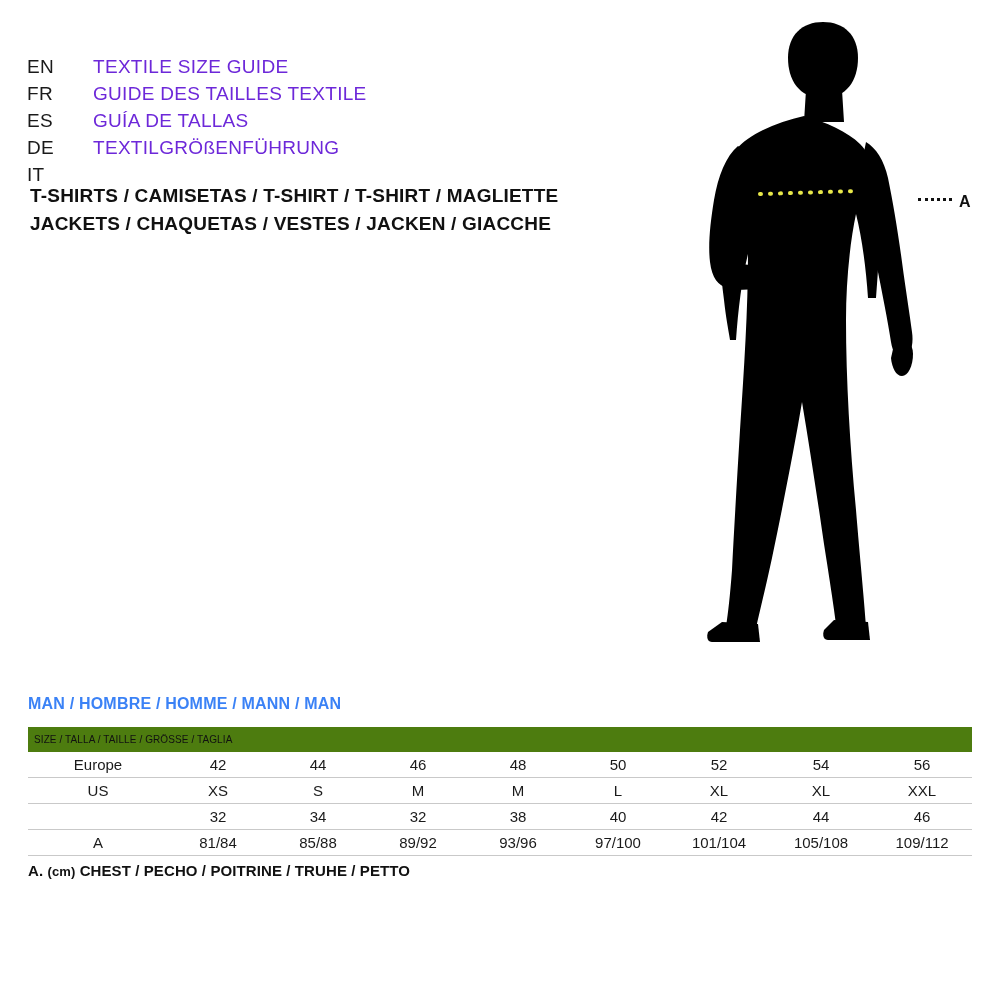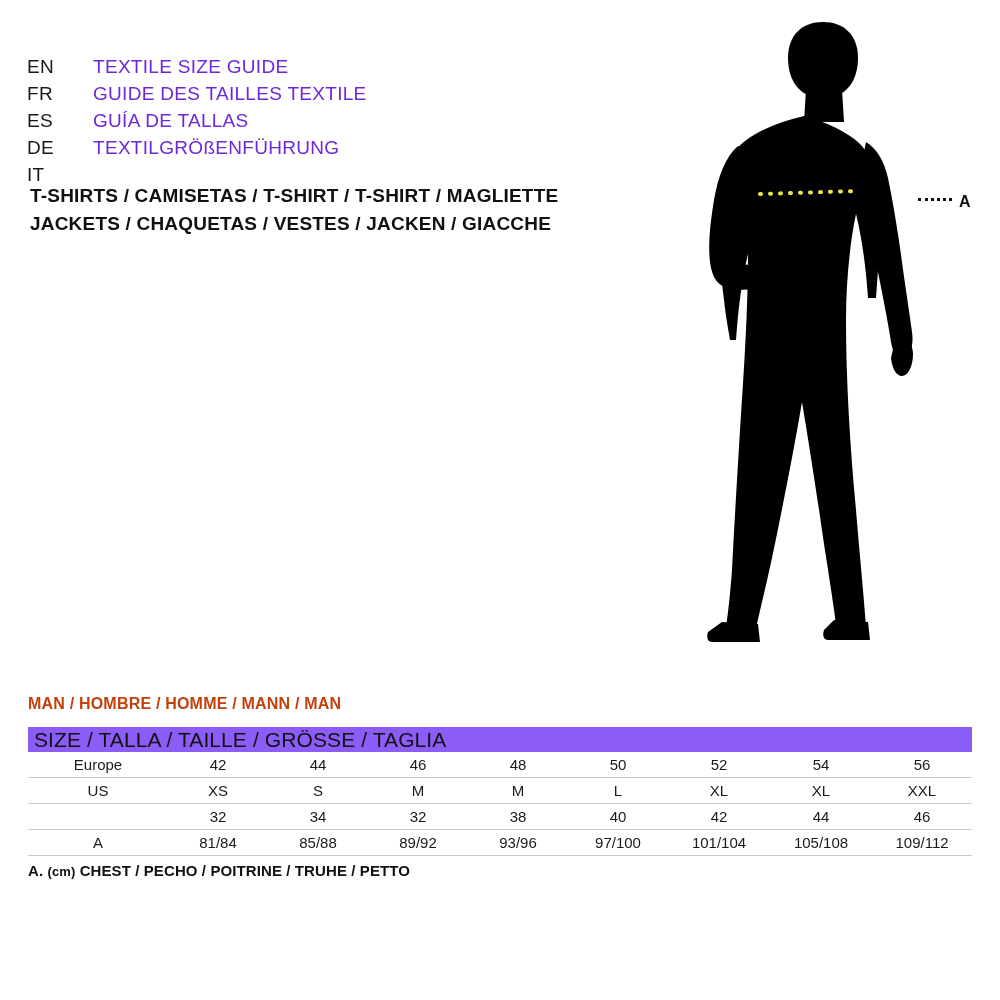--- a/index.html
+++ b/index.html
@@ -89,38 +89,38 @@
   .table-section {
     position: absolute;
     left: 28px;
     top: 695px;
     width: 944px;
   }
   .man-title {
     font-size: 16px;
     font-weight: bold;
     letter-spacing: 0.2px;
-    color: #c2410c;
+    color: #3b82f6;
     margin-bottom: 14px;
   }
   table.size-table {
     border-collapse: collapse;
     width: 944px;
     table-layout: fixed;
     font-size: 15px;
   }
   table.size-table td {
     padding: 0;
     height: 25px;
     vertical-align: middle;
   }
   .hdr-row td {
-    background: #8b5cf6;
+    background: #4d7c0f;
     color: #111;
-    font-size: 21px;
+    font-size: 10px;
     height: 24px;
   }
   .hdr-row .hdr-cell {
     padding-left: 6px;
     letter-spacing: 0.1px;
   }
   .row-line td {
     border-bottom: 1px solid #c9c9c9;
   }
   .row-line.last td {

